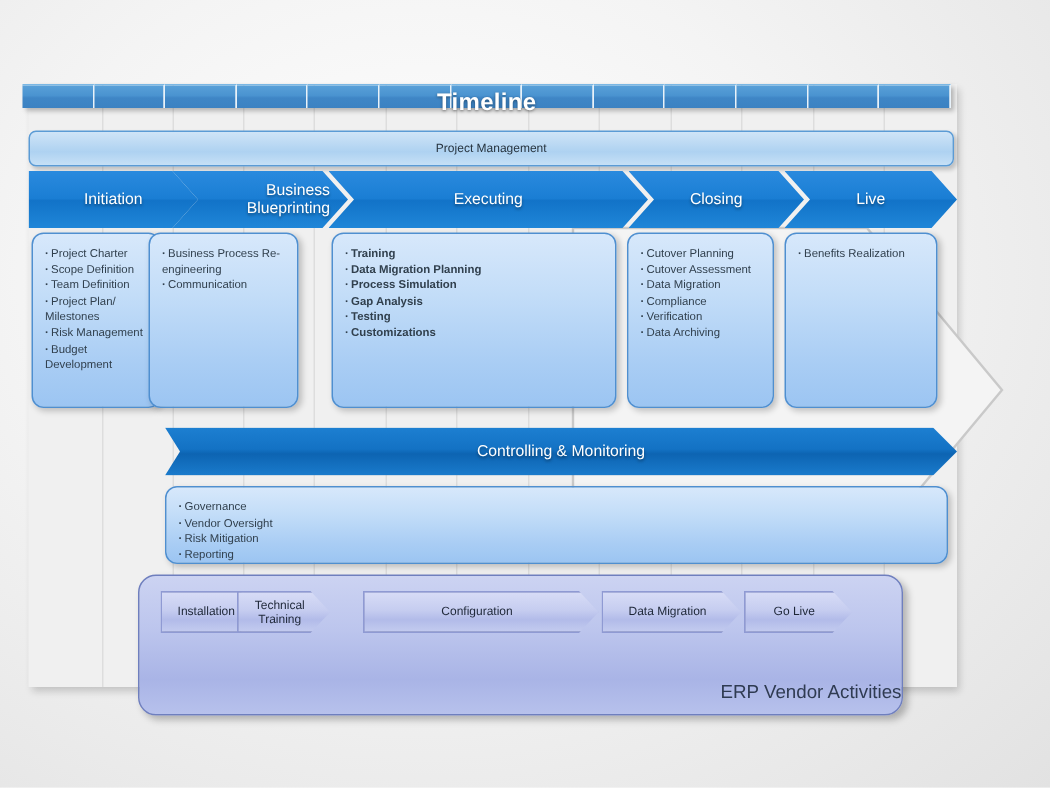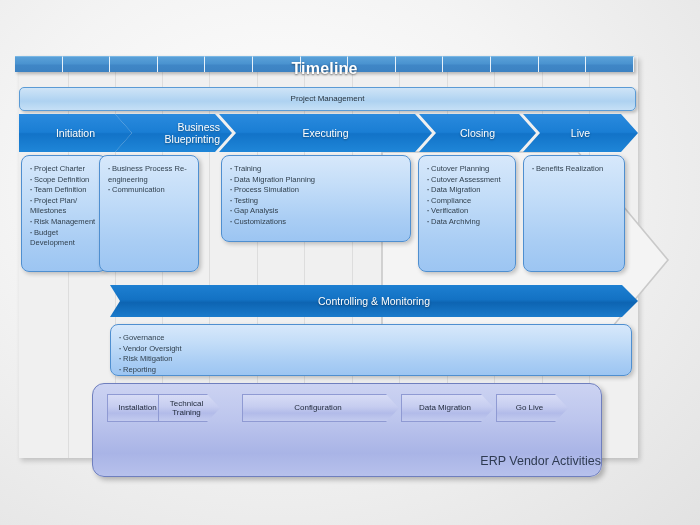--- a/index.html
+++ b/index.html
@@ -280,27 +280,27 @@
     </ul>
   </div>
 
   <div class="bbox" style="left:99px; top:155px; width:100px; height:117px;">
     <ul>
       <li>Business Process Re-engineering</li>
       <li>Communication</li>
     </ul>
   </div>
 
-  <div class="bbox" style="left:221px; top:155px; width:190px; height:87px;">
+  <div class="bbox" style="left:221px; top:155px; width:190px; height:117px;font-weight:bold;">
     <ul>
       <li>Training</li>
       <li>Data Migration Planning</li>
       <li>Process Simulation</li>
+      <li>Gap Analysis</li>
       <li>Testing</li>
-      <li>Gap Analysis</li>
       <li>Customizations</li>
     </ul>
   </div>
 
   <div class="bbox" style="left:418px; top:155px; width:98px; height:117px;">
     <ul>
       <li>Cutover Planning</li>
       <li>Cutover Assessment</li>
       <li>Data Migration</li>
       <li>Compliance</li>

